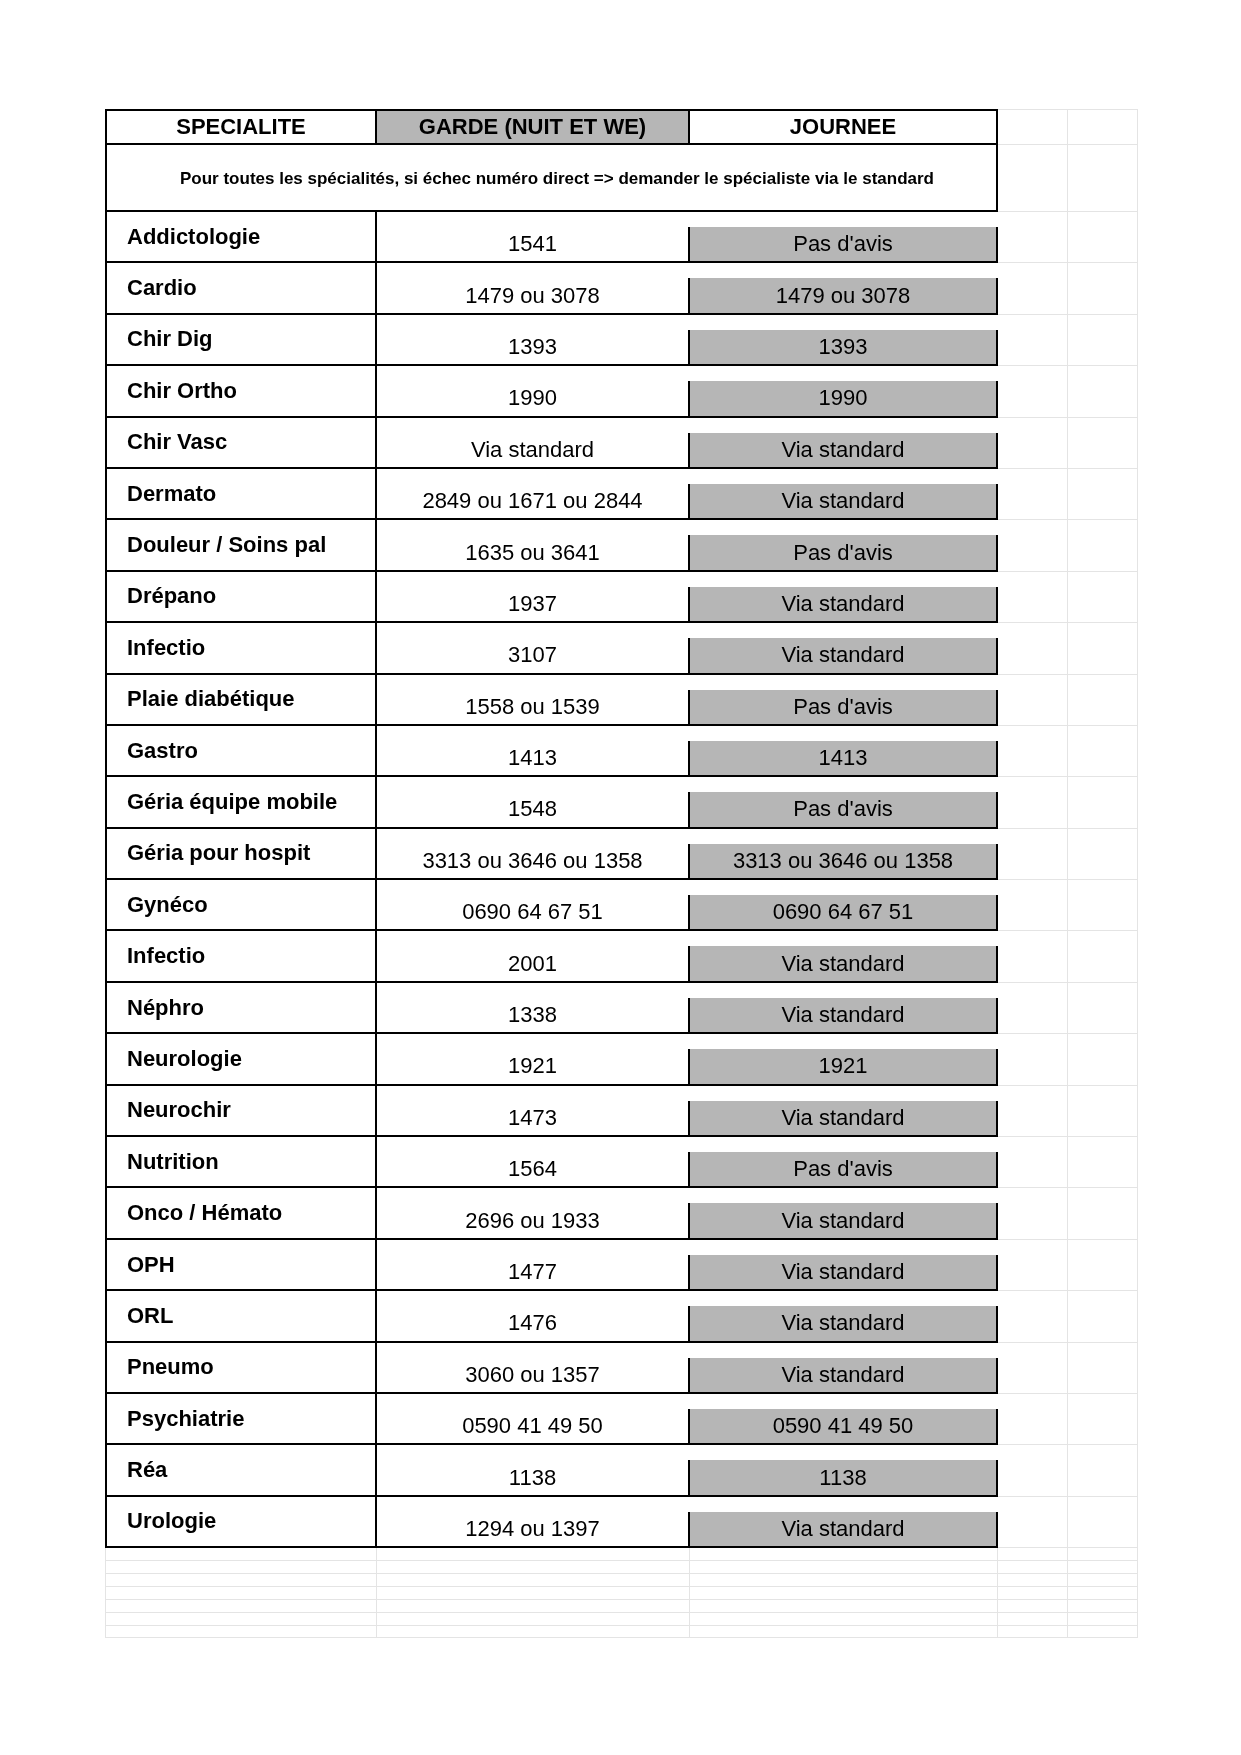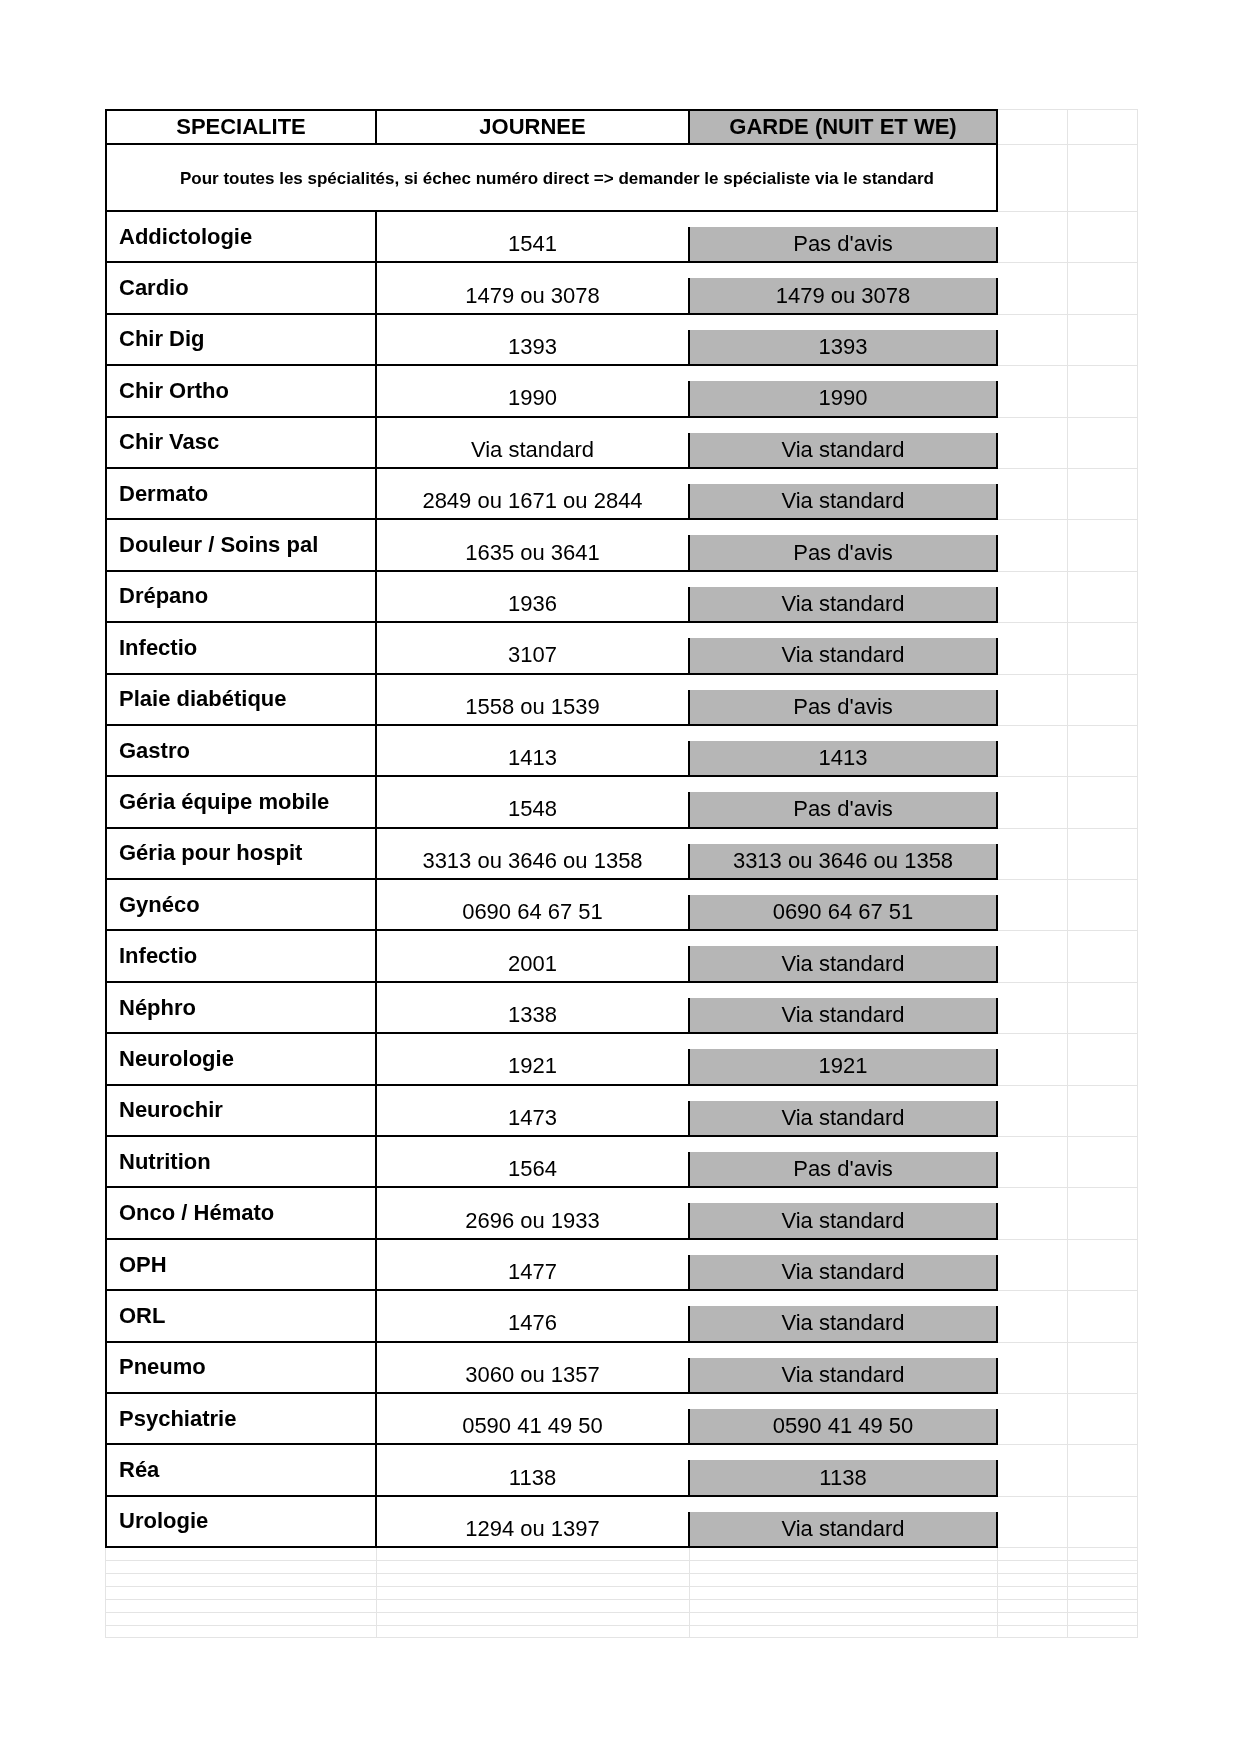--- a/index.html
+++ b/index.html
@@ -49,21 +49,21 @@
   .gray{background:var(--gray);}
   .hd{
     font-weight:bold;
     font-size:22px;
     letter-spacing:0px;
   }
   .spec{
     justify-content:flex-start;
     font-weight:bold;
     font-size:22px;
-    padding-left:12px;
+    padding-left:20px;
   }
   .val{font-size:22px;margin-top:15px;}
   .note{
     grid-column:1 / span 3;
     font-weight:bold;
     font-size:17px;
     line-height:1.28;
     text-align:center;
     padding:2px 44px 0 55px;
   }
@@ -75,22 +75,22 @@
   .ftop{border-top:1px solid var(--grid);}
   .fleft{border-left:1px solid var(--grid);}
 </style>
 </head>
 <body>
 
 <div class="page">
   <div class="grid" id="grid">
 
     <div class="cell main first top hd">SPECIALITE</div>
+    <div class="cell main top hd gray">GARDE (NUIT ET WE)</div>
     <div class="cell main top hd">JOURNEE</div>
-    <div class="cell main top hd gray">GARDE (NUIT ET WE)</div>
     <div class="cell faint ftop"></div>
     <div class="cell faint ftop"></div>
 
     <div class="cell main first note">Pour toutes les spécialités, si échec numéro direct =&gt; demander le spécialiste via le standard</div>
     <div class="cell faint"></div>
     <div class="cell faint"></div>
 
   <div class="cell main first spec">Addictologie</div>
       <div class="cell main val">1541</div>
       <div class="cell main val gray">Pas d'avis</div>
@@ -120,21 +120,21 @@
       <div class="cell main val">2849 ou 1671 ou 2844</div>
       <div class="cell main val gray">Via standard</div>
       <div class="cell faint"></div>
       <div class="cell faint"></div>
       <div class="cell main first spec">Douleur / Soins pal</div>
       <div class="cell main val">1635 ou 3641</div>
       <div class="cell main val gray">Pas d'avis</div>
       <div class="cell faint"></div>
       <div class="cell faint"></div>
       <div class="cell main first spec">Drépano</div>
-      <div class="cell main val">1936</div>
+      <div class="cell main val">1937</div>
       <div class="cell main val gray">Via standard</div>
       <div class="cell faint"></div>
       <div class="cell faint"></div>
       <div class="cell main first spec">Infectio</div>
       <div class="cell main val">3107</div>
       <div class="cell main val gray">Via standard</div>
       <div class="cell faint"></div>
       <div class="cell faint"></div>
       <div class="cell main first spec">Plaie diabétique</div>
       <div class="cell main val">1558 ou 1539</div>

